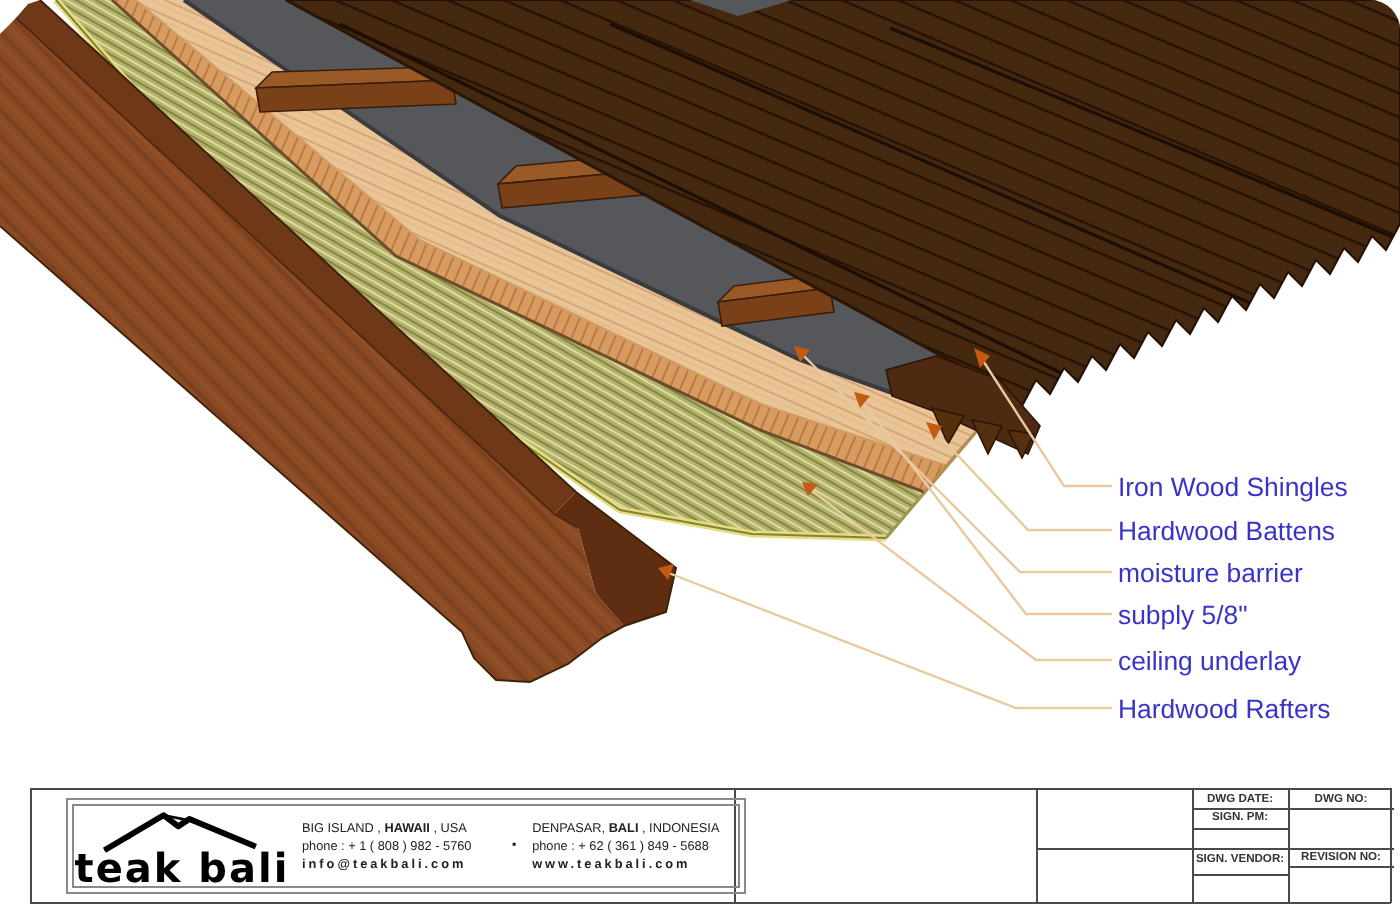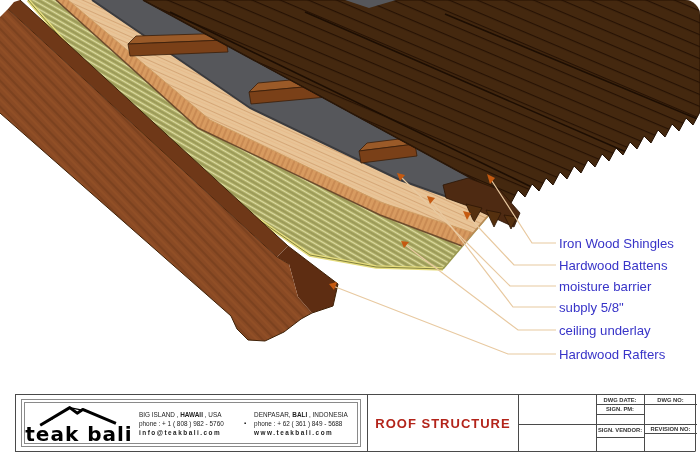--- a/index.html
+++ b/index.html
@@ -4,21 +4,21 @@
 <style>
   html,body{margin:0;padding:0;background:#fff;}
   #stage{position:relative;width:700px;height:456px;background:#ffffff;overflow:hidden;
          font-family:"Liberation Sans",sans-serif;border-radius:15px;}
   #drawing{position:absolute;left:0;top:0;}
   
   #titleblock{position:absolute;left:15px;top:394px;width:681px;height:58px;
               border:1px solid #4a4a4a;background:#fff;box-sizing:border-box;}
   .vline{position:absolute;top:0;bottom:0;width:0;border-left:1px solid #4a4a4a;}
   .hline{position:absolute;height:0;border-top:1px solid #4a4a4a;}
-  #logobox{position:absolute;left:5px;top:4px;width:340px;height:48px;
+  #logobox{position:absolute;left:17px;top:4px;width:340px;height:48px;
            border:1px solid #8a8a8a;box-sizing:border-box;}
   #logobox-inner{position:absolute;left:2px;top:2px;right:2px;bottom:2px;
                  border:1px solid #8a8a8a;display:flex;align-items:stretch;}
   #logo{width:108px;display:flex;flex-direction:column;align-items:center;justify-content:flex-end;
         padding-bottom:2px;box-sizing:border-box;}
   #logo-text{font-size:20px;font-weight:bold;letter-spacing:1px;color:#000;line-height:14px;
              font-family:"DejaVu Sans",sans-serif;}
   .addr{flex:1;display:flex;flex-direction:column;justify-content:center;gap:2px;
         font-size:6.4px;color:#222;line-height:7px;white-space:nowrap;padding-left:6px;}
   .addr .em{font-weight:bold;}
@@ -176,21 +176,20 @@
         </div>
         <div id="addr-sep">▪</div>
         <div class="addr">
           <div><span>DENPASAR, </span><span class="em">BALI</span><span> , INDONESIA</span></div>
           <div>phone : + 62 ( 361 ) 849 - 5688</div>
           <div class="web">www.teakbali.com</div>
         </div>
       </div>
     </div>
 
-    <div id="sheet-title" style="color:#b3241a">ROOF STRUCTURE</div>
 
     <div class="hline" style="left:502px;width:78px;top:29px"></div>
 
     <div class="hline" style="left:580px;width:48px;top:9px"></div>
     <div class="hline" style="left:580px;width:48px;top:19px"></div>
     <div class="hline" style="left:580px;width:48px;top:29px"></div>
     <div class="hline" style="left:580px;width:48px;top:42px"></div>
 
     <div class="hline" style="left:628px;width:53px;top:9px"></div>
     <div class="hline" style="left:628px;width:53px;top:29px"></div>

